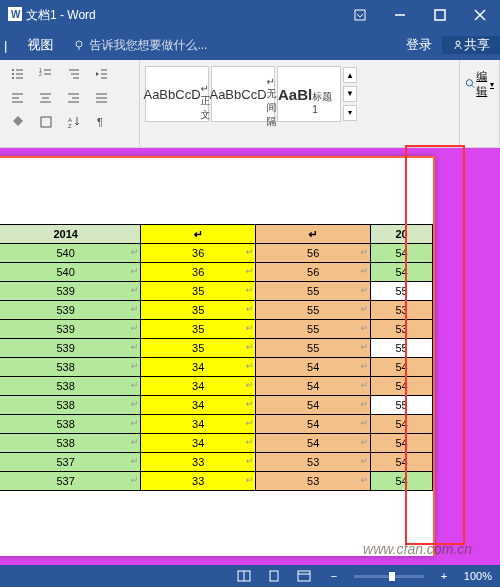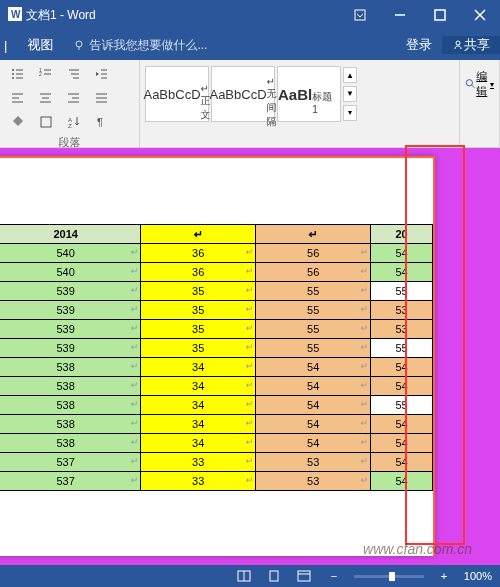--- a/index.html
+++ b/index.html
@@ -206,21 +206,20 @@
               <path d="M10 2v8m-2-2l2 2 2-2" fill="none" stroke="#555"></path>
             </svg>
           </div>
         <div class="para-btn">
             <svg width="14" height="14" viewBox="0 0 14 14">
               <text x="2" y="11" font-size="11" fill="#555">¶</text>
             </svg>
           </div>
       </div>
     </div>
-    <div class="ribbon-group-label">段落</div>
   </div>
 
   <div class="ribbon-group styles-group">
     <div class="styles-content">
       <div class="style-item">
         <div class="style-preview">AaBbCcD</div>
         <div class="style-name">↵ 正文</div>
       </div>
       <div class="style-item">
         <div class="style-preview">AaBbCcD</div>

